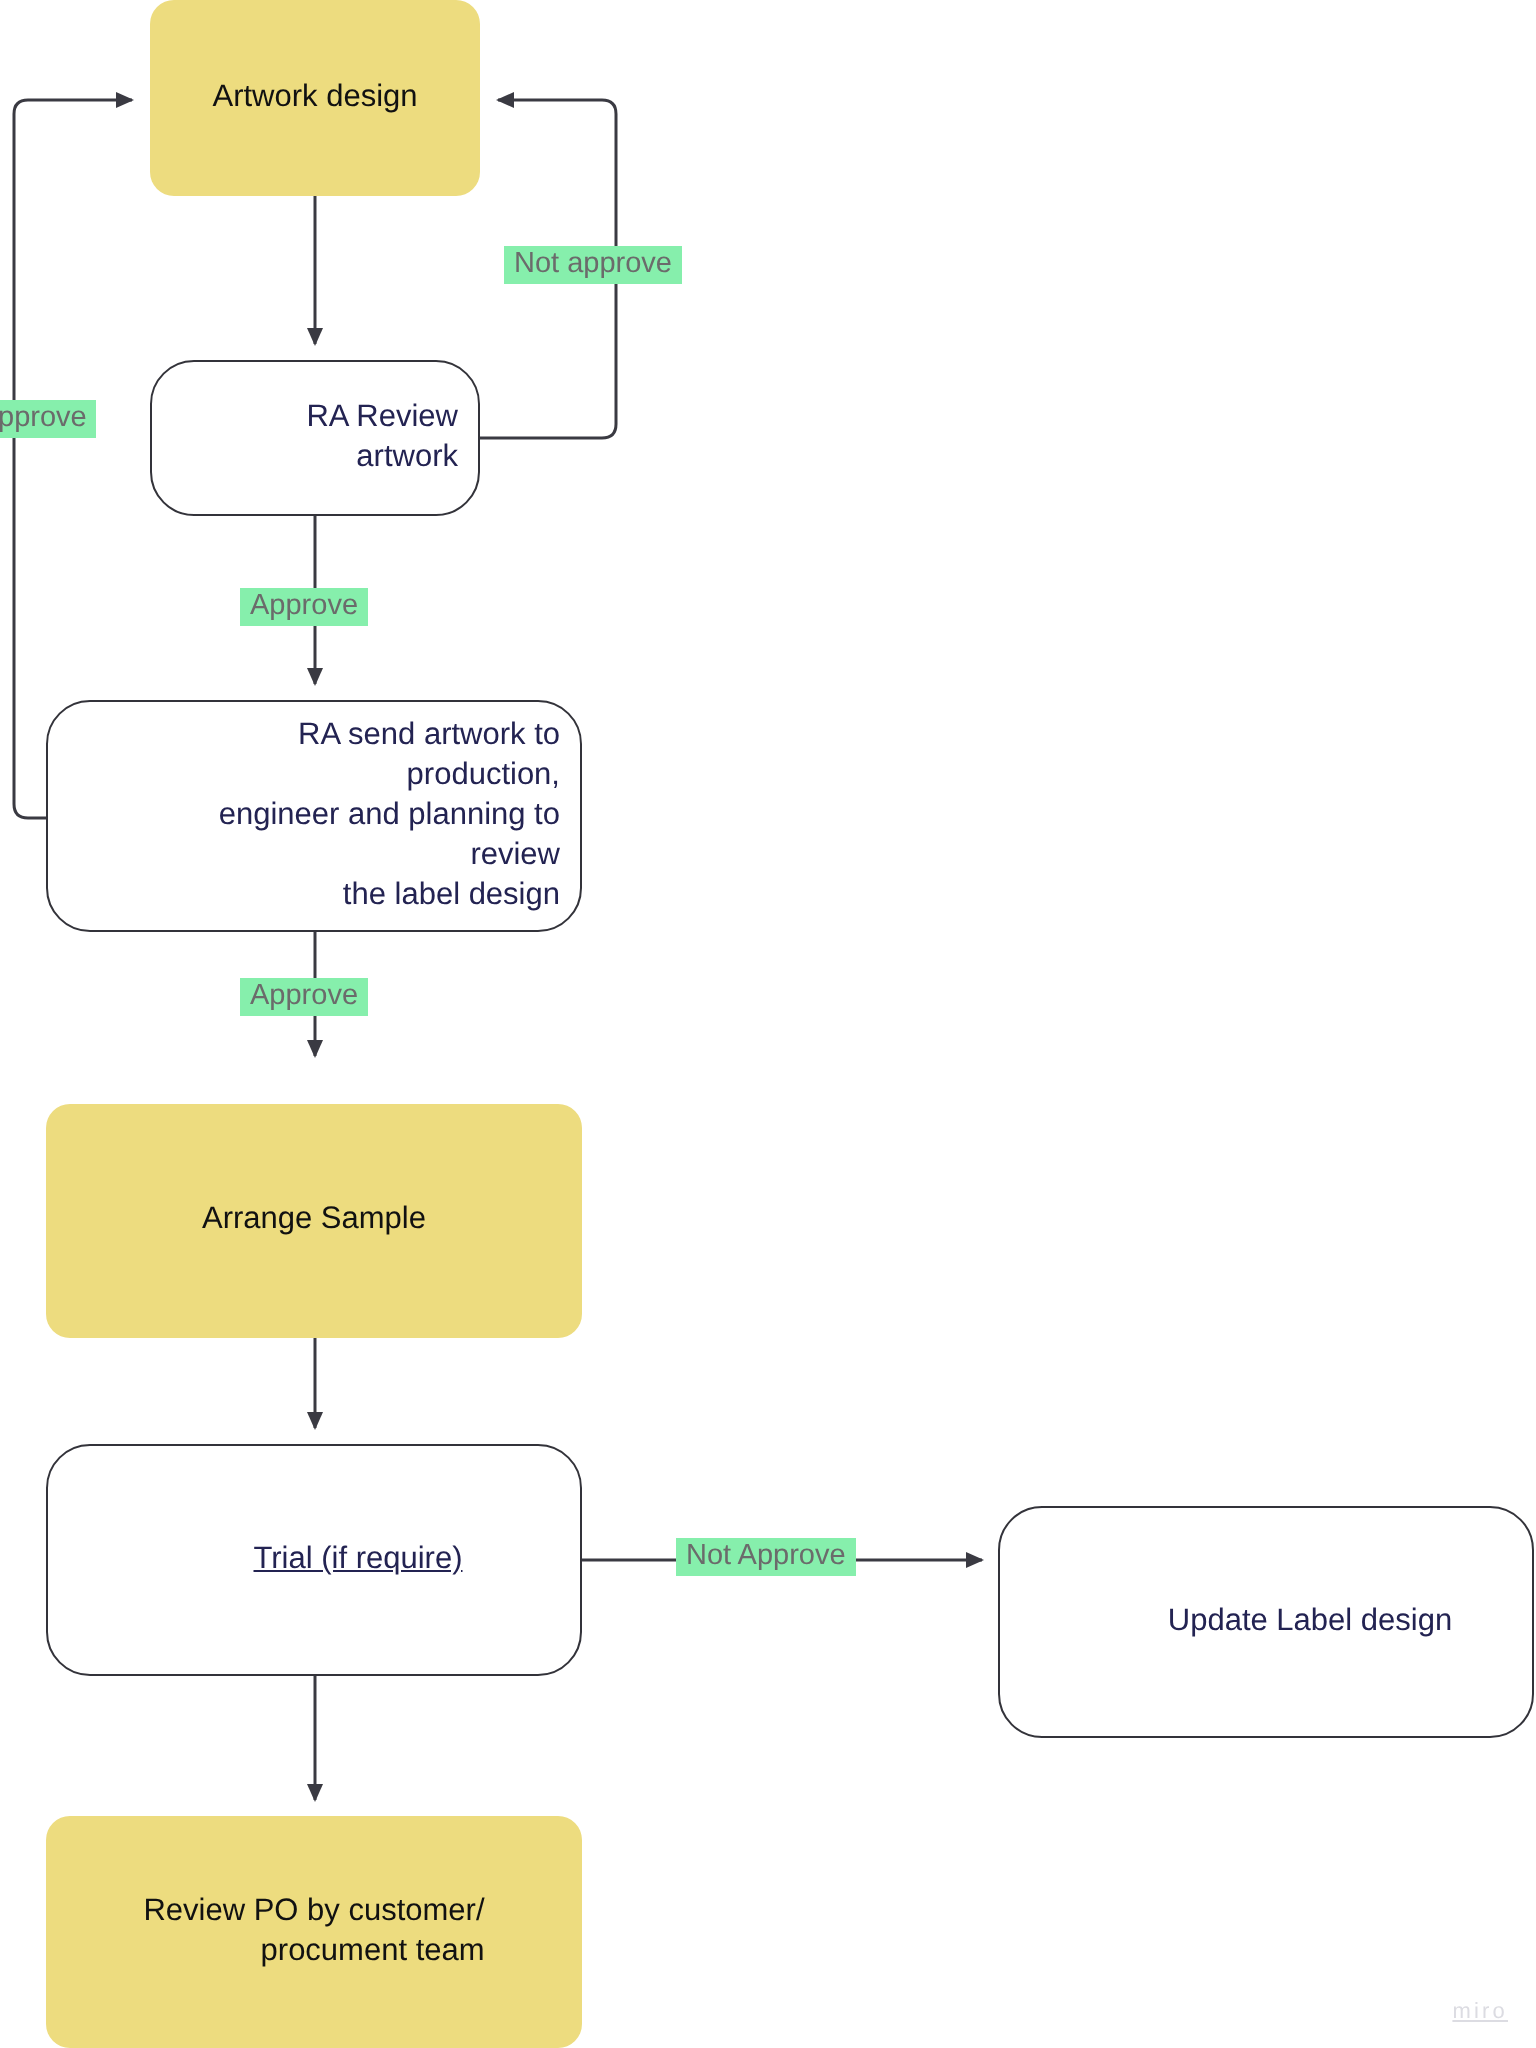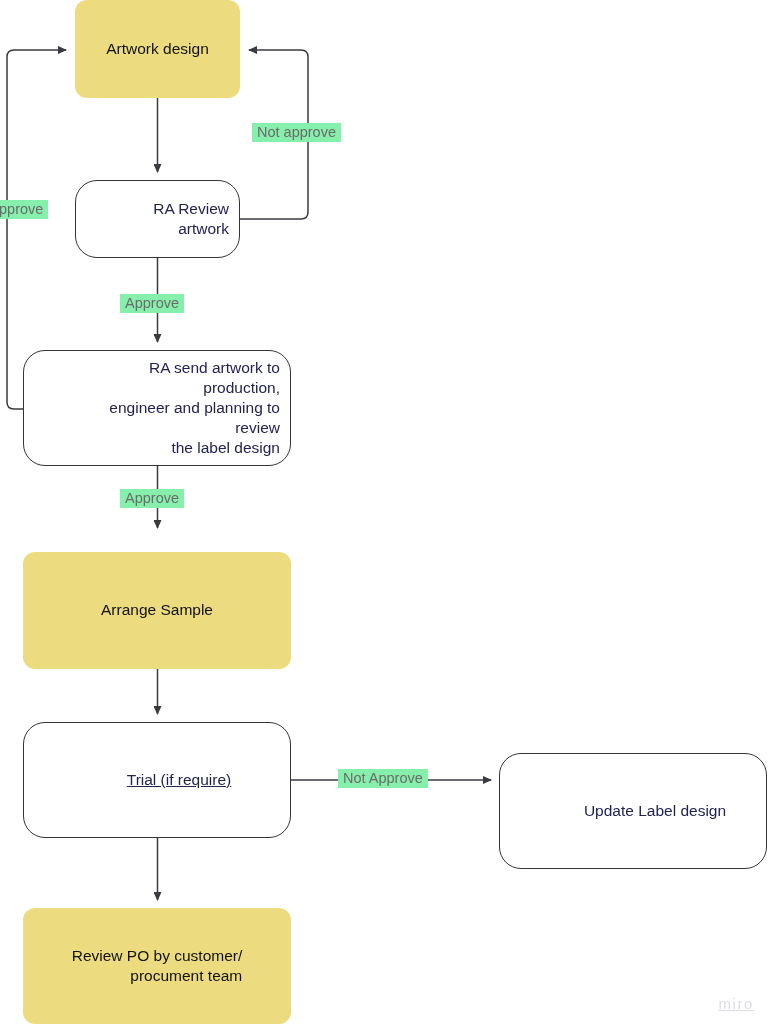--- a/index.html
+++ b/index.html
@@ -62,21 +62,21 @@
     padding: 1px 5px;
     white-space: nowrap;
     z-index: 4;
     line-height: 1.2;
   }
   .watermark {
     position: absolute;
     right: 14px;
     bottom: 12px;
     color: #dcdce2;
-    font-size: 15px;
+    font-size: 11px;
     letter-spacing: 1.6px;
     z-index: 5;
     font-family: "Liberation Sans", "DejaVu Sans", sans-serif;
     text-decoration: underline;
   }
 </style>
 </head>
 <body>
 
 <div id="canvas">

